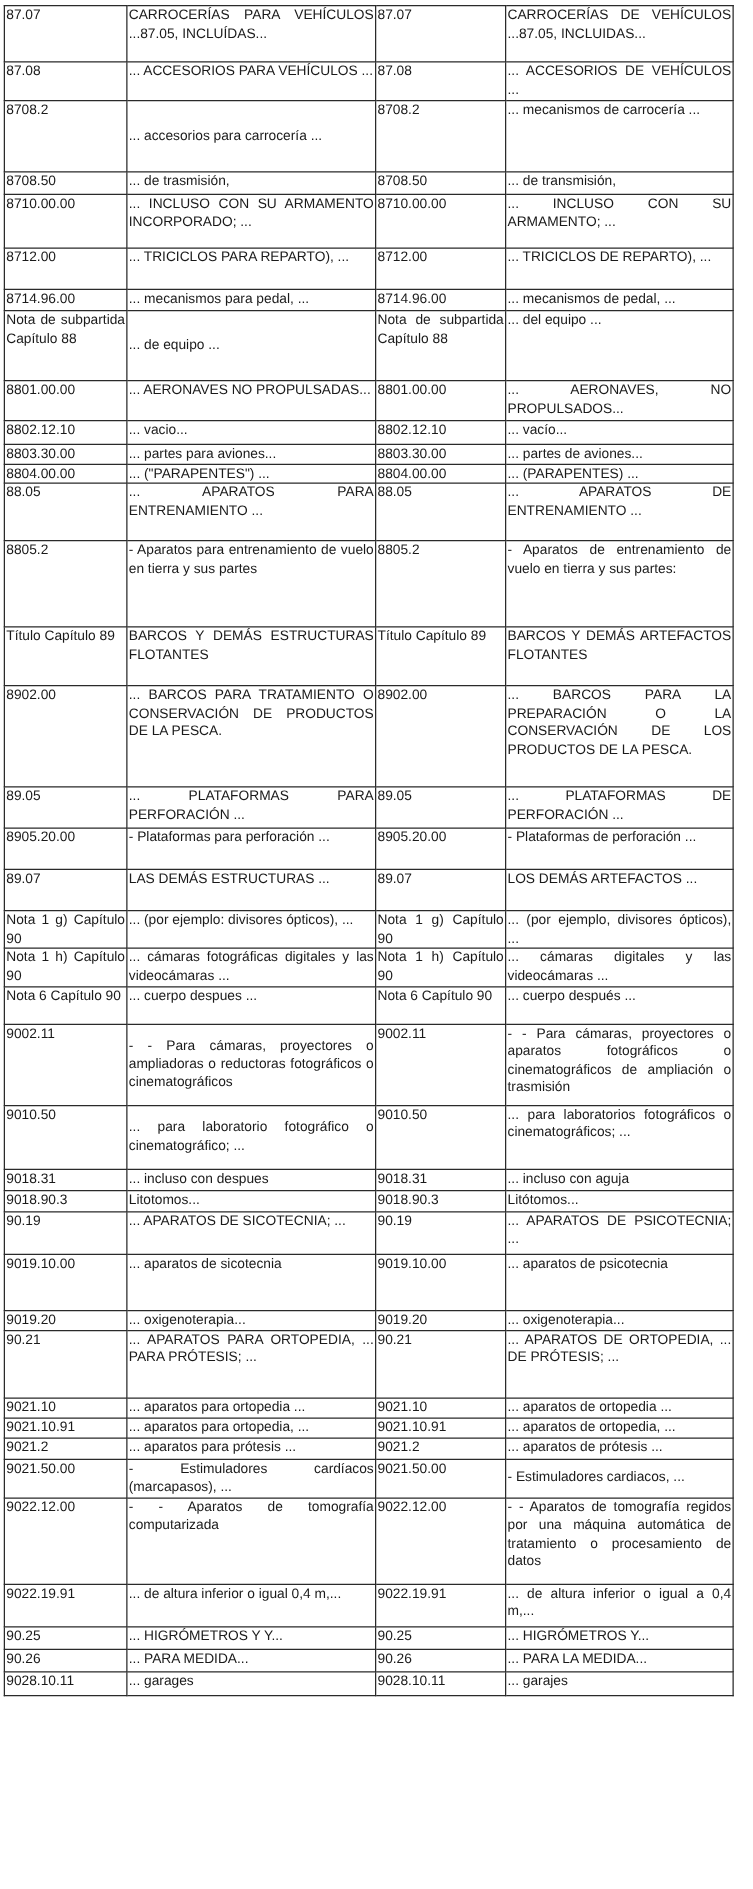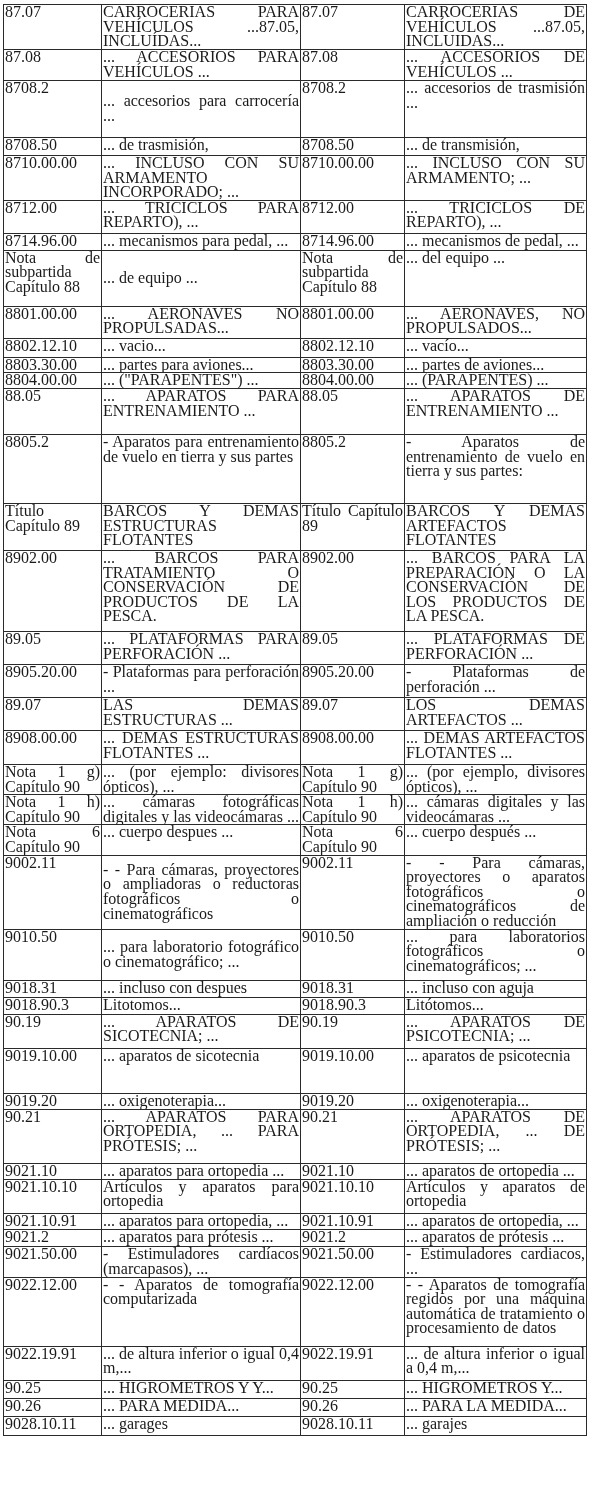--- a/index.html
+++ b/index.html
@@ -1,19 +1,19 @@
 <!DOCTYPE html>
 <html><head>
 <meta charset="utf-8">
 <style>
   html, body { margin: 0; padding: 0; background: #ffffff; }
   body { width: 602px; height: 1511px; position: relative; overflow: hidden; }
   .doc {
     position: absolute; left: 3px; top: 4px; width: 583px;
-    font-family: Liberation Serif, serif; font-size: 16px; line-height: 14.6px;
+    font-family: Liberation Sans, sans-serif; font-size: 11px; line-height: 14.6px;
     color: #1a1a1a;
   }
   table { border-collapse: collapse; width: 583px; table-layout: fixed; }
   td {
     border: 1px solid #2a2a2a; padding: 0 1px 0 1px; vertical-align: top;
     text-align: justify; text-align-last: auto; overflow: hidden;
   }
   td.code { text-align: left; }
   td.mid { vertical-align: middle; }
   col.c1 { width: 98px; }
@@ -42,21 +42,21 @@
         <tr style="height: 31px;">
           <td class="code">87.08</td>
           <td class="text">... ACCESORIOS PARA VEHÍCULOS ...</td>
           <td class="code">87.08</td>
           <td class="text">... ACCESORIOS DE VEHÍCULOS ...</td>
         </tr>
         <tr style="height: 57px;">
           <td class="code">8708.2</td>
           <td class="text mid">... accesorios para carrocería ...</td>
           <td class="code">8708.2</td>
-          <td class="text">... accesorios de trasmisión ...</td>
+          <td class="text">... mecanismos de carrocería ...</td>
         </tr>
         <tr style="height: 18px;">
           <td class="code">8708.50</td>
           <td class="text">... de trasmisión,</td>
           <td class="code">8708.50</td>
           <td class="text">... de transmisión,</td>
         </tr>
         <tr style="height: 43px;">
           <td class="code">8710.00.00</td>
           <td class="text">... INCLUSO CON SU ARMAMENTO INCORPORADO; ...</td>
@@ -140,26 +140,20 @@
           <td class="text">- Plataformas para perforación ...</td>
           <td class="code">8905.20.00</td>
           <td class="text">- Plataformas de perforación ...</td>
         </tr>
         <tr style="height: 33px;">
           <td class="code">89.07</td>
           <td class="text">LAS DEMÁS ESTRUCTURAS ...</td>
           <td class="code">89.07</td>
           <td class="text">LOS DEMÁS ARTEFACTOS ...</td>
         </tr>
-        <tr style="height: 34px;">
-          <td class="code">8908.00.00</td>
-          <td class="text">... DEMÁS ESTRUCTURAS FLOTANTES ...</td>
-          <td class="code">8908.00.00</td>
-          <td class="text">... DEMÁS ARTEFACTOS FLOTANTES ...</td>
-        </tr>
         <tr style="height: 30px;">
           <td class="code" style="text-align: justify;">Nota 1 g) Capítulo 90</td>
           <td class="text">... (por ejemplo: divisores ópticos), ...</td>
           <td class="code" style="text-align: justify;">Nota 1 g) Capítulo 90</td>
           <td class="text">... (por ejemplo, divisores ópticos), ...</td>
         </tr>
         <tr style="height: 29px;">
           <td class="code" style="text-align: justify;">Nota 1 h) Capítulo 90</td>
           <td class="text">... cámaras fotográficas digitales y las videocámaras ...</td>
           <td class="code" style="text-align: justify;">Nota 1 h) Capítulo 90</td>
@@ -168,21 +162,21 @@
         <tr style="height: 30px;">
           <td class="code" style="text-align: justify;">Nota 6 Capítulo 90</td>
           <td class="text">... cuerpo despues ...</td>
           <td class="code" style="text-align: justify;">Nota 6 Capítulo 90</td>
           <td class="text">... cuerpo después ...</td>
         </tr>
         <tr style="height: 65px;">
           <td class="code">9002.11</td>
           <td class="text mid">- - Para cámaras, proyectores o ampliadoras o reductoras fotográficos o cinematográficos</td>
           <td class="code">9002.11</td>
-          <td class="text">- - Para cámaras, proyectores o aparatos fotográficos o cinematográficos de ampliación o reducción</td>
+          <td class="text">- - Para cámaras, proyectores o aparatos fotográficos o cinematográficos de ampliación o trasmisión</td>
         </tr>
         <tr style="height: 51px;">
           <td class="code">9010.50</td>
           <td class="text mid">... para laboratorio fotográfico o cinematográfico; ...</td>
           <td class="code">9010.50</td>
           <td class="text">... para laboratorios fotográficos o cinematográficos; ...</td>
         </tr>
         <tr style="height: 17px;">
           <td class="code">9018.31</td>
           <td class="text">... incluso con despues</td>
@@ -218,26 +212,20 @@
           <td class="text">... APARATOS PARA ORTOPEDIA, ... PARA PRÓTESIS; ...</td>
           <td class="code">90.21</td>
           <td class="text">... APARATOS DE ORTOPEDIA, ... DE PRÓTESIS; ...</td>
         </tr>
         <tr style="height: 16px;">
           <td class="code">9021.10</td>
           <td class="text">... aparatos para ortopedia ...</td>
           <td class="code">9021.10</td>
           <td class="text">... aparatos de ortopedia ...</td>
         </tr>
-        <tr style="height: 34px;">
-          <td class="code">9021.10.10</td>
-          <td class="text">Artículos y aparatos para ortopedia</td>
-          <td class="code">9021.10.10</td>
-          <td class="text">Artículos y aparatos de ortopedia</td>
-        </tr>
         <tr style="height: 16px;">
           <td class="code">9021.10.91</td>
           <td class="text">... aparatos para ortopedia, ...</td>
           <td class="code">9021.10.91</td>
           <td class="text">... aparatos de ortopedia, ...</td>
         </tr>
         <tr style="height: 17px;">
           <td class="code">9021.2</td>
           <td class="text">... aparatos para prótesis ...</td>
           <td class="code">9021.2</td>

